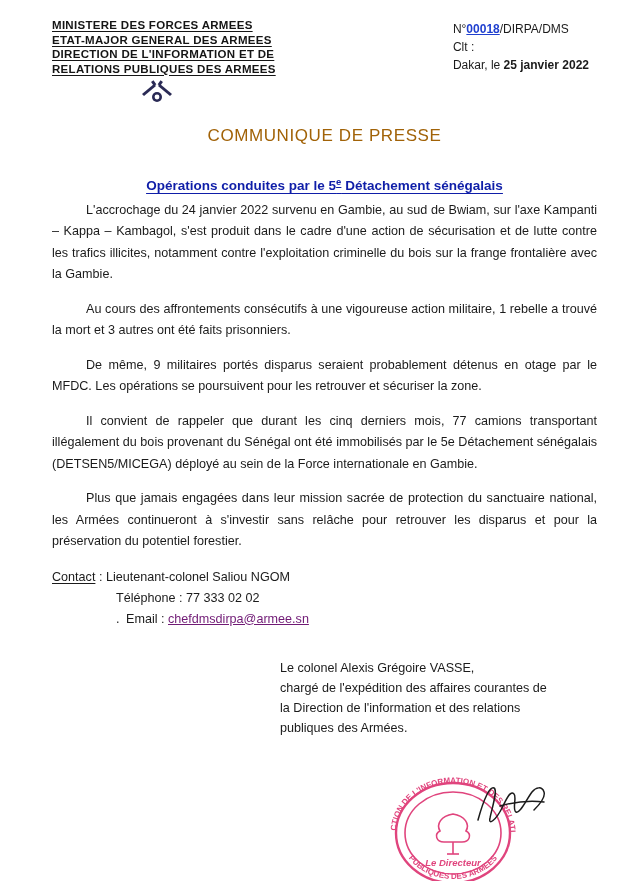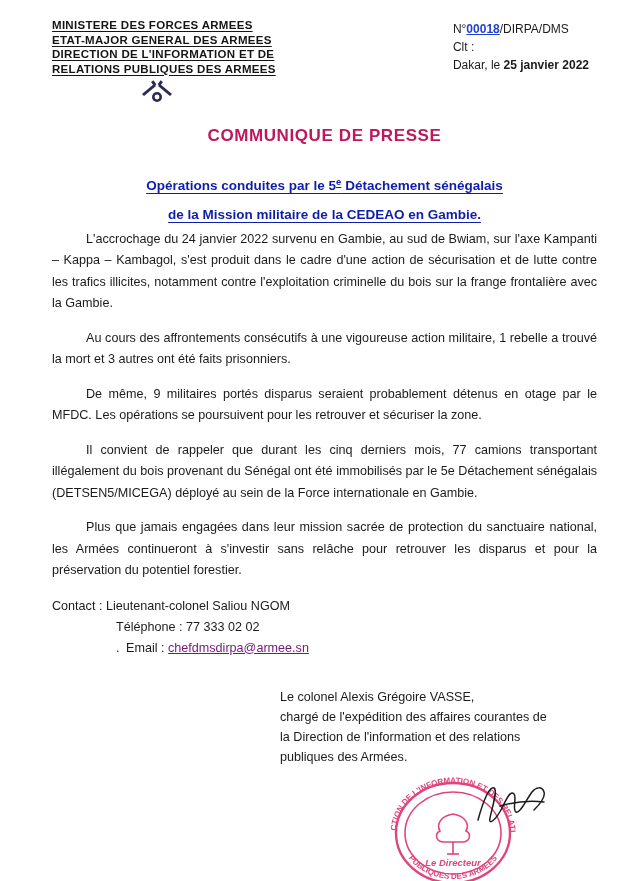--- a/index.html
+++ b/index.html
@@ -63,23 +63,23 @@
     width: 34px;
     height: 24px;
     position: relative;
   }
   .emblem svg { display: block; }
 
   
   .title-main {
     text-align: center;
     font-size: 17px;
-    font-weight: 700;
+    font-weight: 400;
     letter-spacing: 0.6px;
-    color: #be185d;
+    color: #a16207;
     margin-top: 22px;
   }
 
   .subtitle {
     text-align: center;
     color: #0f1ea8;
     font-size: 13.5px;
     font-weight: 700;
     line-height: 29px;
     margin-top: 20px;
@@ -111,20 +111,21 @@
     text-indent: 34px;
   }
 
   
   .contact {
     margin-top: 14px;
     font-size: 12.6px;
     line-height: 21px;
   }
   .contact .label {
+    text-decoration: underline;
     text-underline-offset: 2px;
   }
   .contact .sub {
     margin-left: 64px;
   }
   .contact .mail {
     color: #701a75;
     text-decoration: underline;
   }
   .dot-mark {
@@ -190,21 +191,20 @@
         <rect x="19" y="1" width="3" height="5" transform="rotate(35 21 3)"></rect>
       </g>
       <circle cx="17" cy="17" r="2.4" fill="#ffffff"></circle>
     </svg>
   </div>
 
   <div class="title-main">COMMUNIQUE DE PRESSE</div>
 
   <div class="subtitle">
     <span><span>Opérations conduites par le 5</span><span class="sup">e</span><span> Détachement sénégalais</span></span><br>
-    <span>de la Mission militaire de la CEDEAO en Gambie.</span>
   </div>
 
 
   <div class="body">
     <p>L'accrochage du 24 janvier 2022 survenu en Gambie, au sud de Bwiam, sur l'axe Kampanti – Kappa – Kambagol, s'est produit dans le cadre d'une action de sécurisation et de lutte contre les trafics illicites, notamment contre l'exploitation criminelle du bois sur la frange frontalière avec la Gambie.</p>
     <p>Au cours des affrontements consécutifs à une vigoureuse action militaire, 1 rebelle a trouvé la mort et 3 autres ont été faits prisonniers.</p>
     <p>De même, 9 militaires portés disparus seraient probablement détenus en otage par le MFDC. Les opérations se poursuivent pour les retrouver et sécuriser la zone.</p>
     <p>Il convient de rappeler que durant les cinq derniers mois, 77 camions transportant illégalement du bois provenant du Sénégal ont été immobilisés par le 5e Détachement sénégalais (DETSEN5/MICEGA) déployé au sein de la Force internationale en Gambie.</p>
     <p>Plus que jamais engagées dans leur mission sacrée de protection du sanctuaire national, les Armées continueront à s'investir sans relâche pour retrouver les disparus et pour la préservation du potentiel forestier.</p>
   </div>

